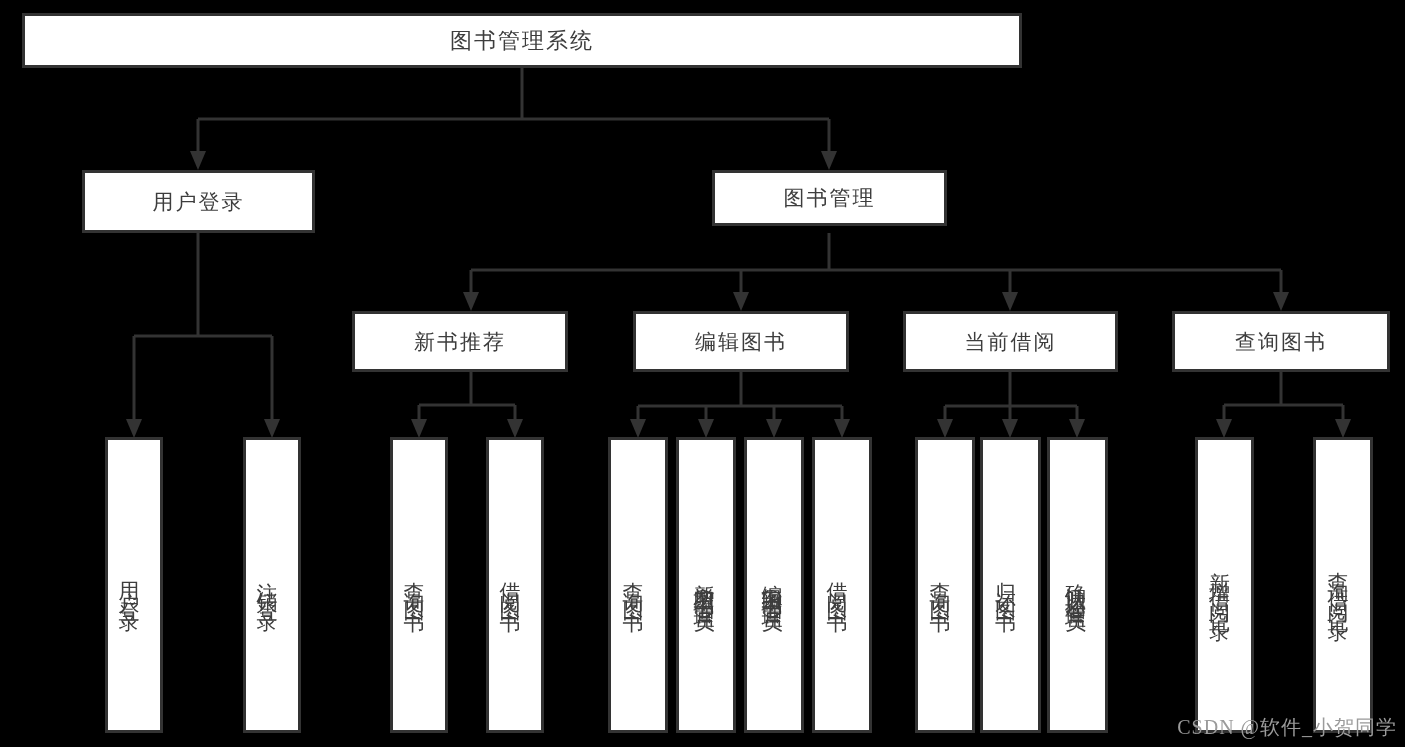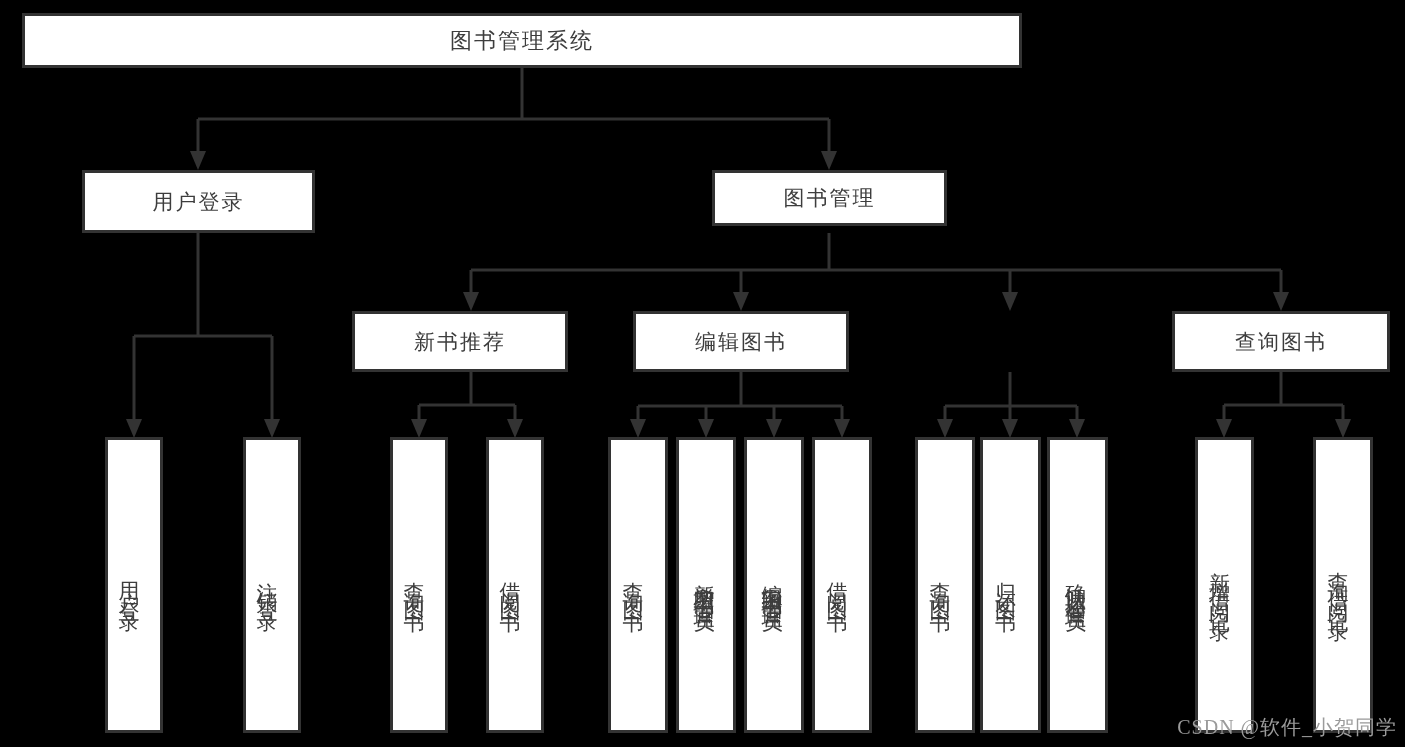--- a/index.html
+++ b/index.html
@@ -94,20 +94,21 @@
     </g>
   </svg>
 
   <div class="node h root" style="left:22px; top:13px; width:1000px; height:55px;">图书管理系统</div>
 
   <div class="node h" style="left:82px; top:170px; width:233px; height:63px;">用户登录</div>
   <div class="node h" style="left:712px; top:170px; width:235px; height:56px;">图书管理</div>
 
   <div class="node h" style="left:352px; top:311px; width:216px; height:61px;">新书推荐</div>
   <div class="node h" style="left:633px; top:311px; width:216px; height:61px;">编辑图书</div>
+  <div class="node h" style="left:903px; top:311px; width:215px; height:61px;">当前借阅</div>
   <div class="node h" style="left:1172px; top:311px; width:218px; height:61px;">查询图书</div>
 
   <div class="node v" style="left:105px; top:437px; width:58px; height:296px;">用户登录</div>
   <div class="node v" style="left:243px; top:437px; width:58px; height:296px;">注销登录</div>
 
   <div class="node v" style="left:390px; top:437px; width:58px; height:296px;">查询图书</div>
   <div class="node v" style="left:486px; top:437px; width:58px; height:296px;">借阅图书</div>
 
   <div class="node v" style="left:608px; top:437px; width:60px; height:296px;">查询图书</div>
   <div class="node v tight" style="left:676px; top:437px; width:60px; height:296px;">新增图书（管理员）</div>

